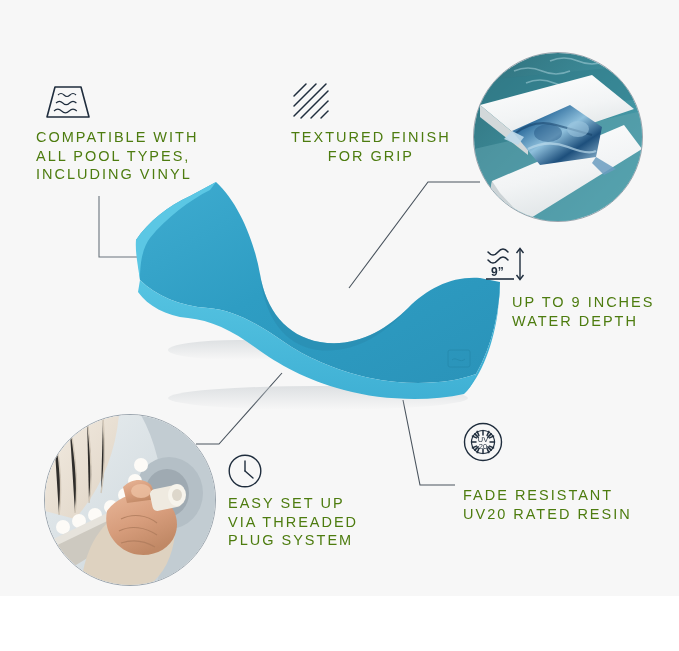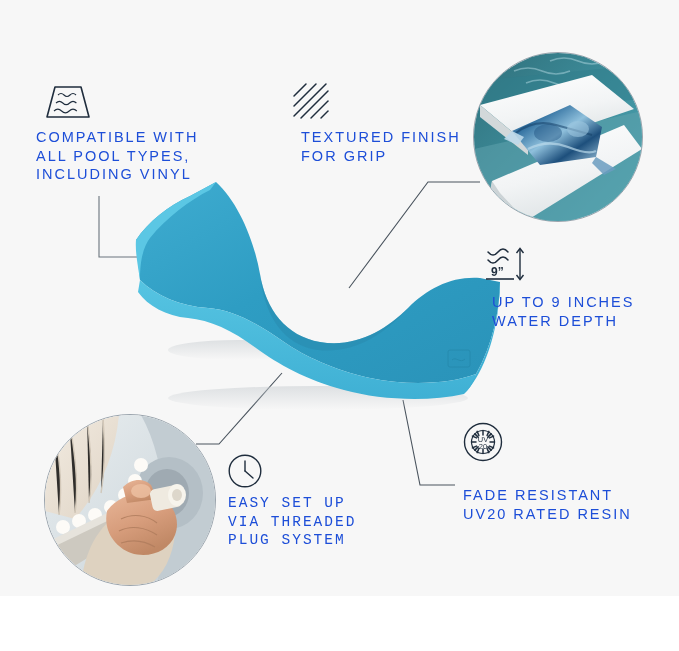--- a/index.html
+++ b/index.html
@@ -27,35 +27,35 @@
   .footer-bar {
     position: absolute;
     left: 0; top: 596px;
     width: 679px;
     height: 55px;
     background: #ffffff;
   }
   
   .feature-text {
     position: absolute;
-    color: #1d4ed8;
+    color: #4d7c0f;
     font-size: 14.5px;
     letter-spacing: 2.0px;
     line-height: 18.5px;
     font-weight: 500;
     text-transform: uppercase;
     white-space: pre-line;
     font-family: "Liberation Sans", sans-serif;
   }
   
   #txt-pool      { left: 36px;  top: 128px; }
-  #txt-textured  { left: 301px; top: 128px; }
-  #txt-depth     { left: 492px; top: 293px; }
+  #txt-textured  { left: 291px; top: 128px; text-align: center; }
+  #txt-depth     { left: 512px; top: 293px; }
   #txt-fade      { left: 463px; top: 486px; }
-  #txt-setup     { left: 228px; top: 494px; font-family: Liberation Mono, monospace; }
+  #txt-setup     { left: 228px; top: 494px; }
 
   
   .icon-box {
     position: absolute;
   }
   #icon-pool     { left: 43px;  top: 82px;  width: 50px; height: 40px; }
   #icon-textured { left: 292px; top: 82px;  width: 38px; height: 38px; }
   #icon-depth    { left: 484px; top: 245px; width: 56px; height: 42px; }
   #icon-uv       { left: 463px; top: 422px; width: 40px; height: 40px; }
   #icon-clock    { left: 228px; top: 454px; width: 34px; height: 34px; }

